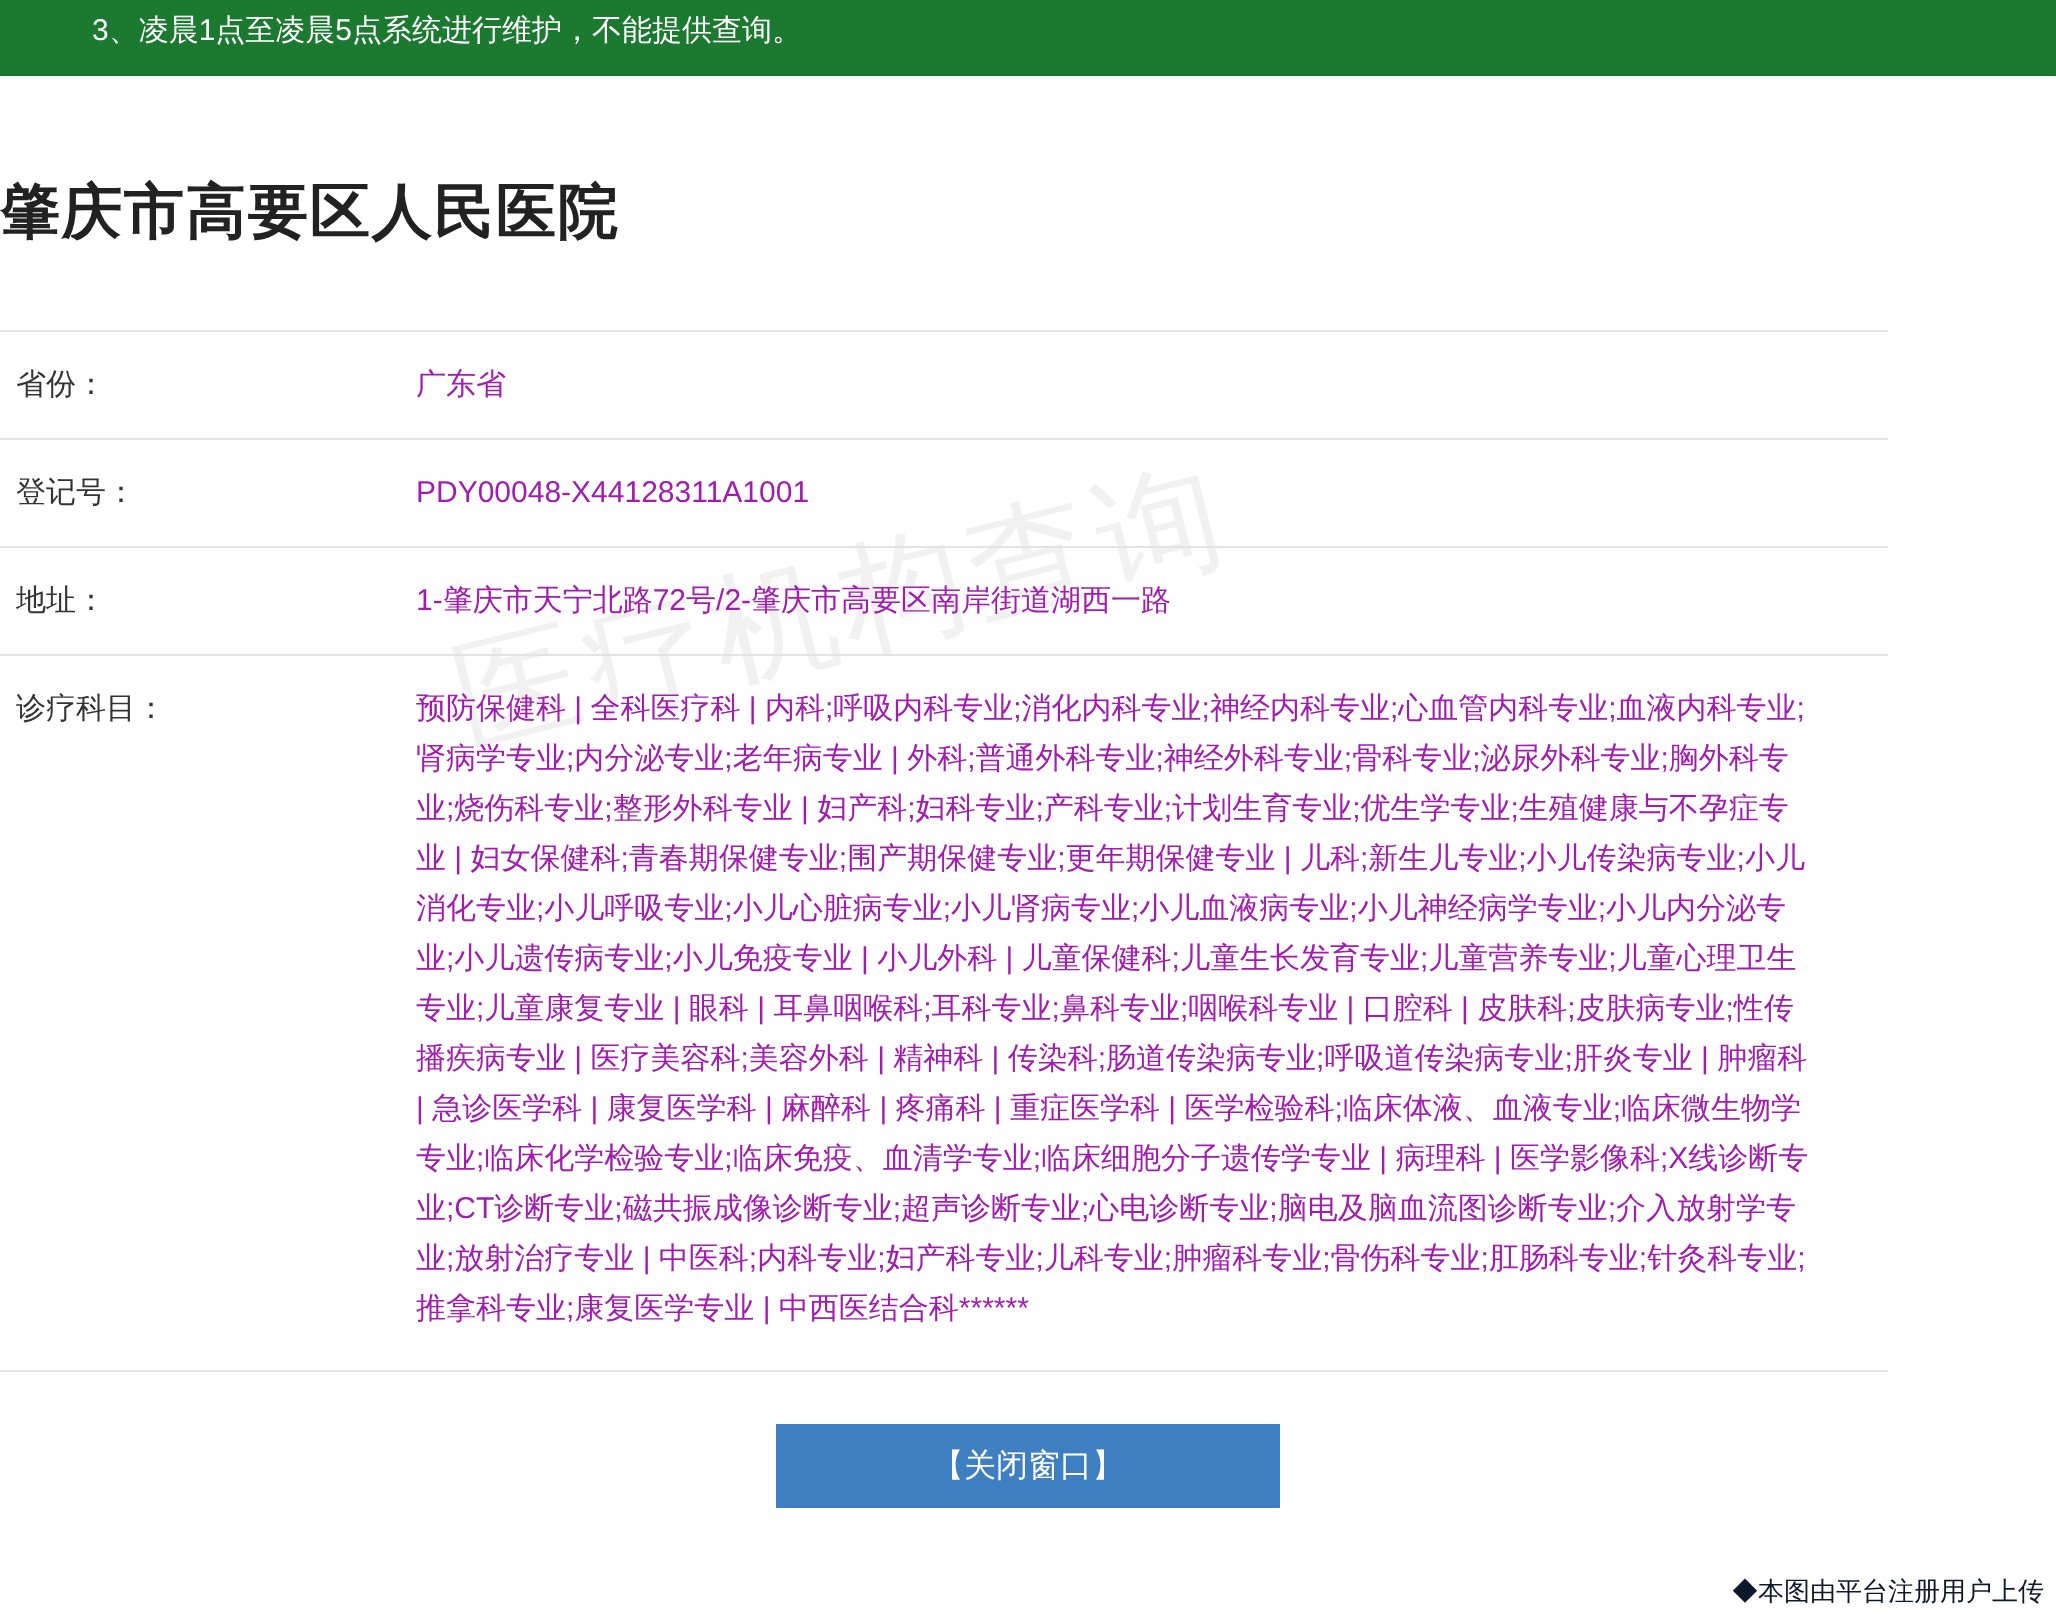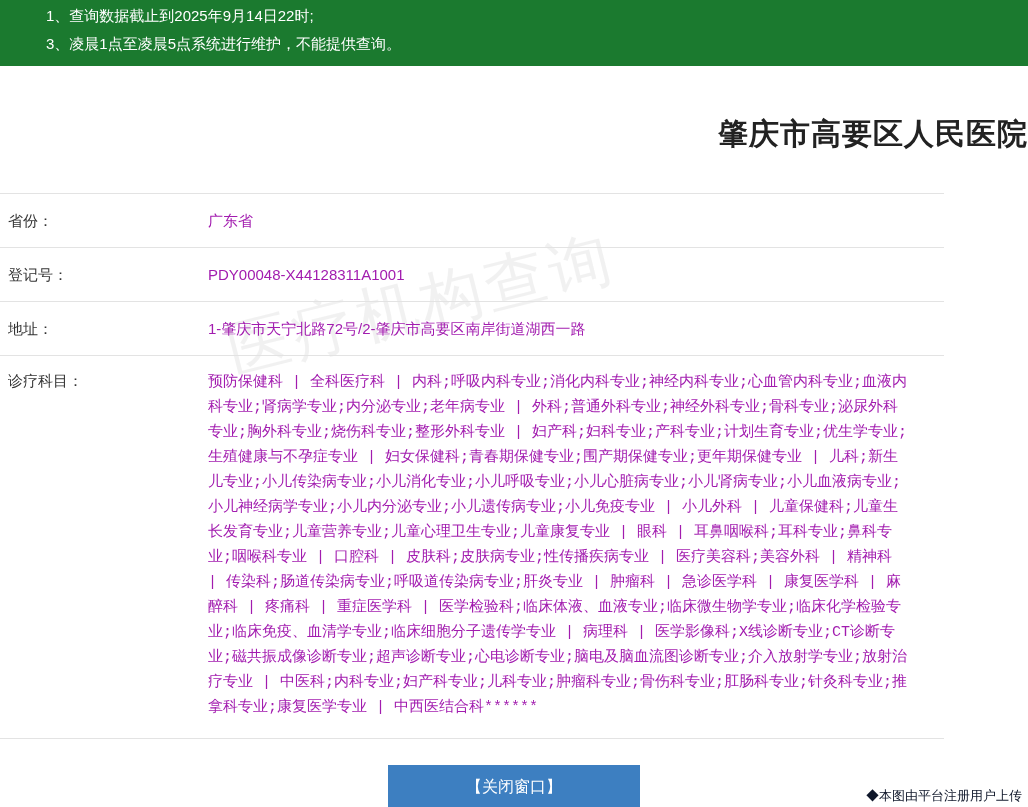--- a/index.html
+++ b/index.html
@@ -24,21 +24,21 @@
     font-size: 15px;
     line-height: 28px;
   }
   .notice-line {
     padding-left: 46px;
     white-space: nowrap;
   }
 
   
   .page-title {
-    text-align: right;
+    text-align: left;
     font-size: 30px;
     font-weight: bold;
     color: #222222;
     letter-spacing: 1px;
     margin-top: 48px;
     margin-bottom: 38px;
   }
 
   
   .info-table {
@@ -63,21 +63,20 @@
     width: 190px;
     color: #333333;
   }
   .info-table td.value {
     padding-left: 0;
     padding-right: 36px;
   }
   .info-table tr.scope-row td {
     padding-top: 14px;
     padding-bottom: 18px;
-    font-family: Liberation Mono, monospace;
   }
   .scope-text {
     line-height: 26px;
     word-break: break-all;
   }
 
   
   .watermark {
     position: absolute;
     left: 240px;
@@ -119,21 +118,20 @@
     bottom: 2px;
     font-size: 13px;
     color: #0f172a;
     white-space: nowrap;
   }
 </style>
 </head>
 <body>
 
 <div class="notice-bar">
-  <div class="notice-line">1、查询数据截止到2025年9月14日22时;</div>
   <div class="notice-line">3、凌晨1点至凌晨5点系统进行维护，不能提供查询。</div>
 </div>
 
 <div class="page-title">肇庆市高要区人民医院</div>
 
 <div class="watermark">医疗机构查询</div>
 
 <table class="info-table">
   <tbody>
     <tr>

